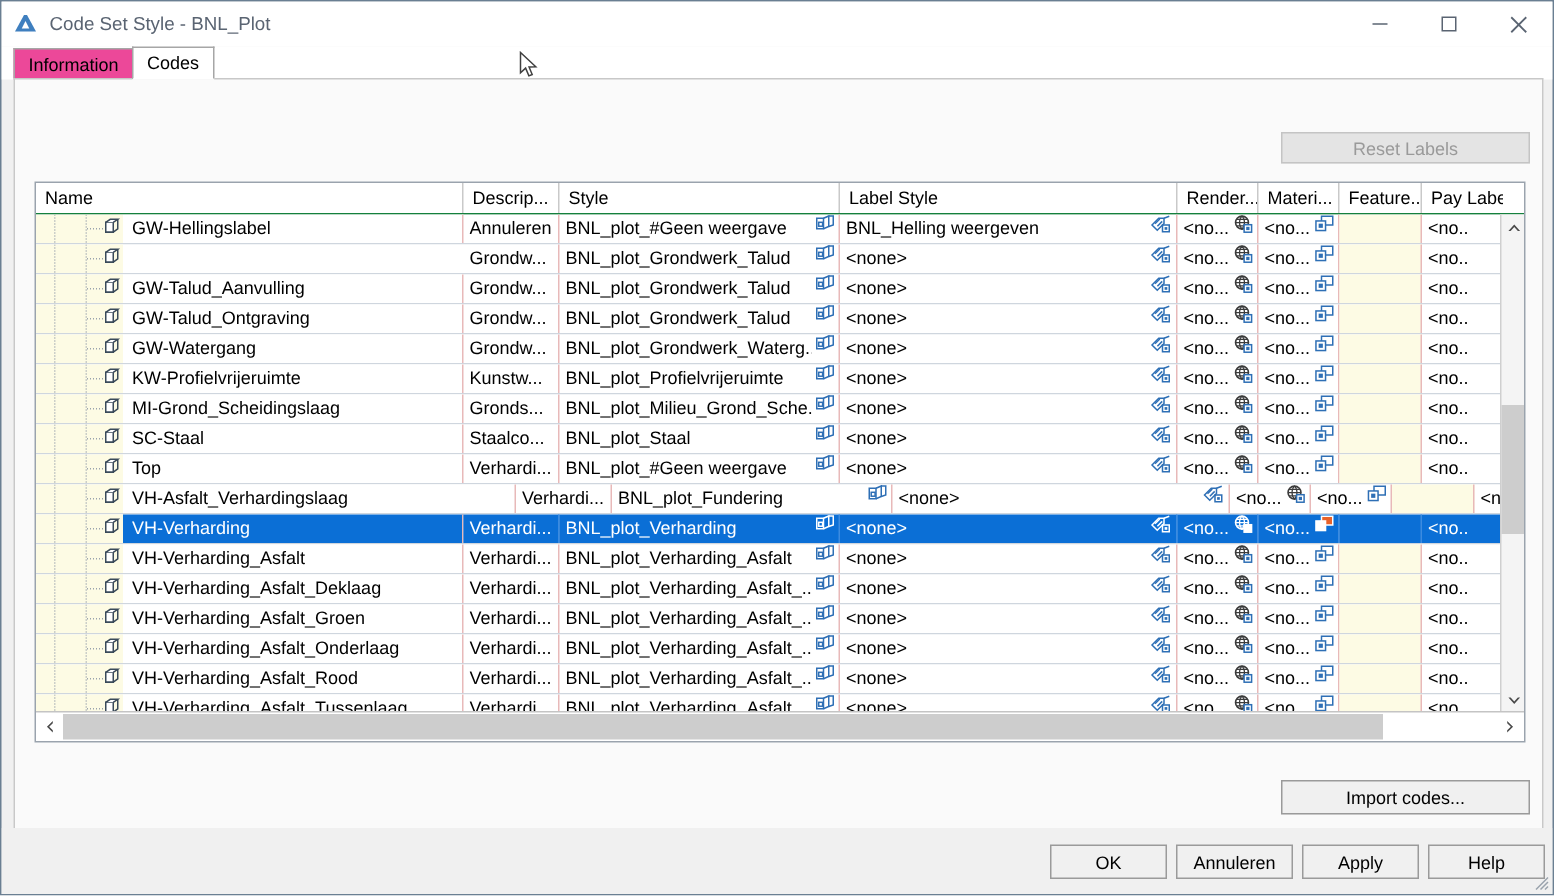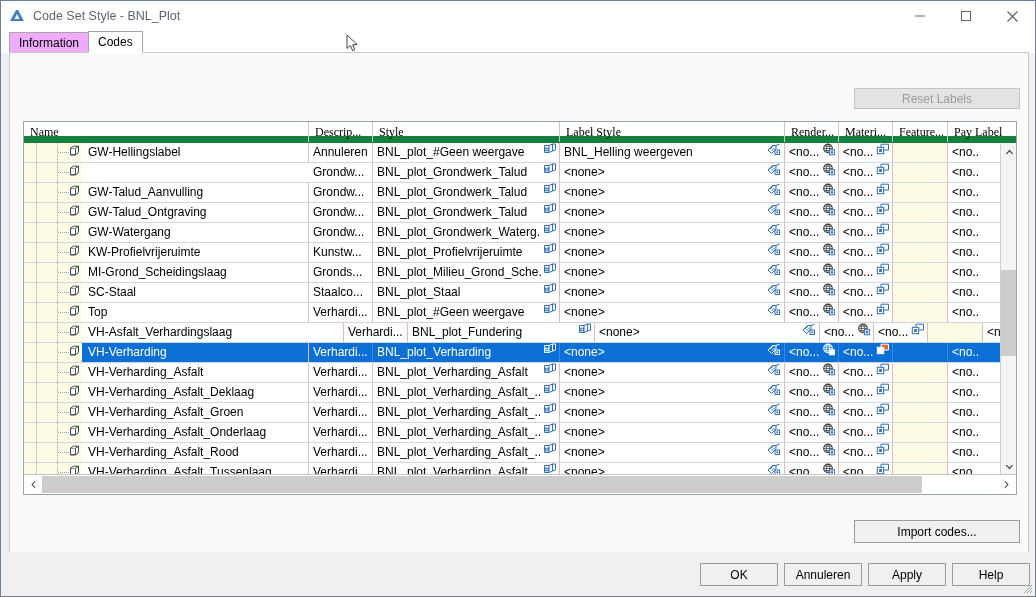--- a/index.html
+++ b/index.html
@@ -54,21 +54,21 @@
     width: 1034px; height: 22px;
     background: #ffffff;
     display: flex; align-items: flex-end;
     padding-left: 8px;
   }
   .tab {
     height: 21px; line-height: 20px;
     padding: 0 9px;
     font-size: 12px;
     color: #000;
-    background: #f0abfc;
+    background: #ec4899;
     border: 1px solid #a6a6a6;
     border-bottom: none;
     margin-right: -1px;
     white-space: nowrap;
   }
   .tab.active {
     background: #ffffff;
     border-bottom: 1px solid #ffffff;
     position: relative; z-index: 3;
     height: 22px;
@@ -108,23 +108,22 @@
     position: absolute; left: 13px; top: 68px;
     width: 994px; height: 374px;
     background: #ffffff;
     border: 1px solid #9aa3ad;
     overflow: hidden;
   }
   .grid-head {
     position: absolute; left: 0; top: 0;
     height: 21px; width: 100%;
     background: #ffffff;
-    border-bottom: 7px solid #15803d;
+    border-bottom: 1px solid #15803d;
     display: flex;
-    font-family: Liberation Serif, serif;
   }
   .hcell {
     height: 20px; line-height: 20px;
     font-size: 12px; color: #000;
     padding-left: 6px;
     border-right: 1px solid #c9c9c9;
     overflow: hidden; white-space: nowrap;
     flex: none;
   }
   .hcell:last-child { border-right: none; }

